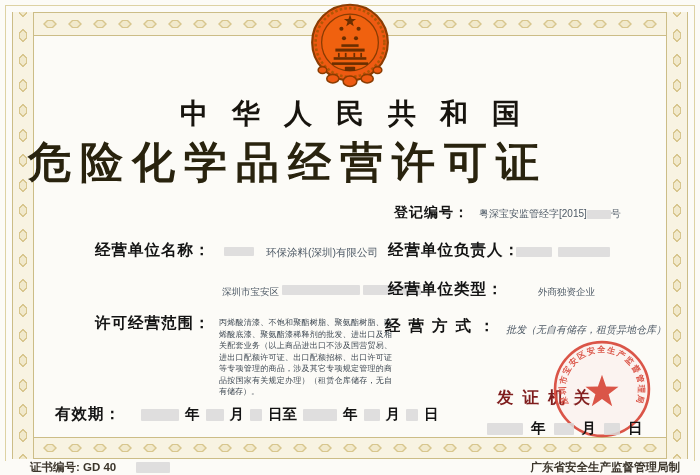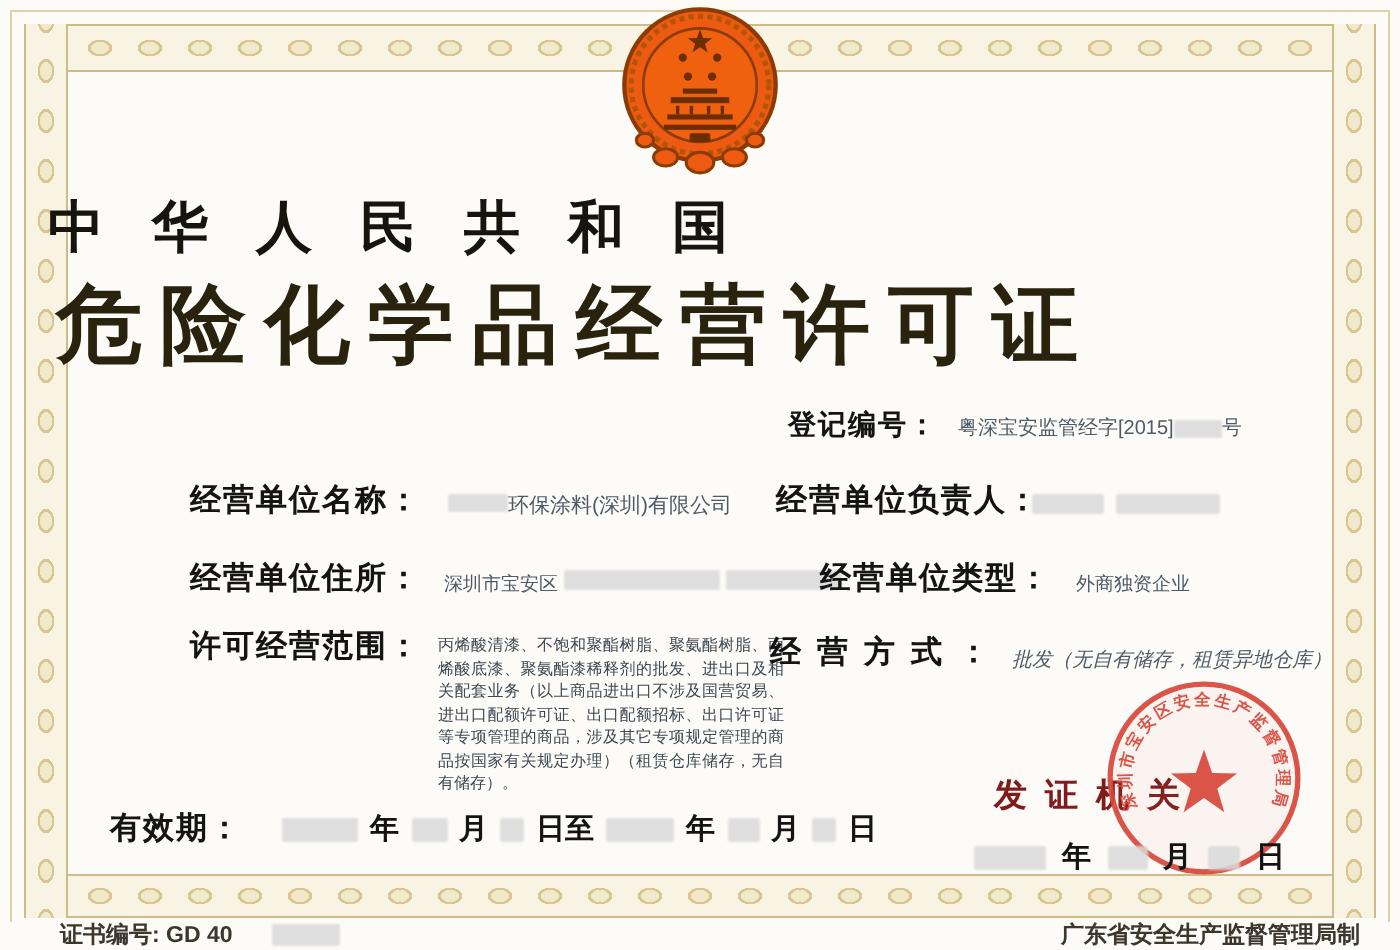--- a/index.html
+++ b/index.html
@@ -21,21 +21,21 @@
     background-size:20px 25px;background-position:center;
     border-left:1px solid #ccbd87;border-right:1px solid #ccbd87;}
   .band.top{left:12px;right:12px;top:12px;height:22px;}
   .band.bottom{left:12px;right:12px;bottom:16px;height:20px;}
   .band.left{left:12px;top:12px;bottom:16px;width:20px;}
   .band.right{right:12px;top:12px;bottom:16px;width:20px;}
   
   .emblem{position:absolute;left:307px;top:1px;width:86px;height:90px;}
   .seal{position:absolute;left:551px;top:338px;width:102px;height:102px;opacity:.92;}
   
-  .country-title{position:absolute;top:95px;left:0;width:700px;text-align:left;
+  .country-title{position:absolute;top:95px;left:0;width:700px;text-align:center;
     font-size:28px;font-weight:900;letter-spacing:24px;padding-left:24px;box-sizing:border-box;color:#17140e;}
   .main-title{position:absolute;top:134px;left:0;width:567px;text-align:center;
     font-size:43px;font-weight:900;letter-spacing:9px;padding-left:9px;box-sizing:border-box;color:#29230e;}
   
   .lbl{font-size:15.5px;font-weight:bold;color:#141414;letter-spacing:1px;white-space:nowrap;}
   .val{font-size:10px;color:#4e5a66;white-space:nowrap;}
   .row{position:absolute;display:flex;align-items:baseline;}
   .redact{display:inline-block;background:#dadada;border-radius:1px;filter:blur(.6px);
     vertical-align:middle;opacity:.85;}
   .reg-row{position:absolute;left:394px;top:204px;display:flex;align-items:baseline;gap:10px;}
@@ -92,41 +92,38 @@
   <div class="reg-row">
     <span class="lbl">登记编号：</span>
     <span class="val">
       <span>粤深宝安监管经字[2015]</span><span class="redact" style="width:24px;height:9px;"></span><span>号</span>
     </span>
   </div>
 
   <div class="row" style="left:95px;top:240px;">
     <span class="lbl">经营单位名称：</span>
   </div>
-  <div class="row" style="left:224px;top:246px;gap:0;">
+  <div class="row" style="left:224px;top:246px;gap:12px;">
     <span class="redact" style="width:30px;height:9px;"></span>
     <span class="val" style="font-size:10.5px;">环保涂料(深圳)有限公司</span>
   </div>
   <div class="row" style="left:388px;top:240px;">
     <span class="lbl">经营单位负责人：</span>
   </div>
   <div class="row" style="left:516px;top:247px;gap:6px;">
     <span class="redact" style="width:36px;height:10px;"></span>
     <span class="redact" style="width:52px;height:10px;"></span>
   </div>
 
-  <div class="row" style="left:95px;top:279px;">
-    <span class="lbl">经营单位住所：</span>
-  </div>
   <div class="row" style="left:222px;top:285px;gap:3px;">
     <span class="val" style="font-size:9.5px;">深圳市宝安区</span>
     <span class="redact" style="width:78px;height:10px;"></span>
     <span class="redact" style="width:58px;height:10px;"></span>
   </div>
-  <div class="row" style="left:388px;top:279px;margin-left:22px;">
+  <div class="row" style="left:388px;top:279px;">
     <span class="lbl">经营单位类型：</span>
   </div>
   <div class="row" style="left:518px;top:286px;margin-left:20px;">
     <span class="val" style="font-size:9.5px;">外商独资企业</span>
   </div>
 
   <div class="row" style="left:95px;top:313px;">
     <span class="lbl">许可经营范围：</span>
   </div>
   <div class="scope-text">丙烯酸清漆、不饱和聚酯树脂、聚氨酯树脂、丙烯酸底漆、聚氨酯漆稀释剂的批发、进出口及相关配套业务（以上商品进出口不涉及国营贸易、进出口配额许可证、出口配额招标、出口许可证等专项管理的商品，涉及其它专项规定管理的商品按国家有关规定办理）（租赁仓库储存，无自有储存）。</div>

